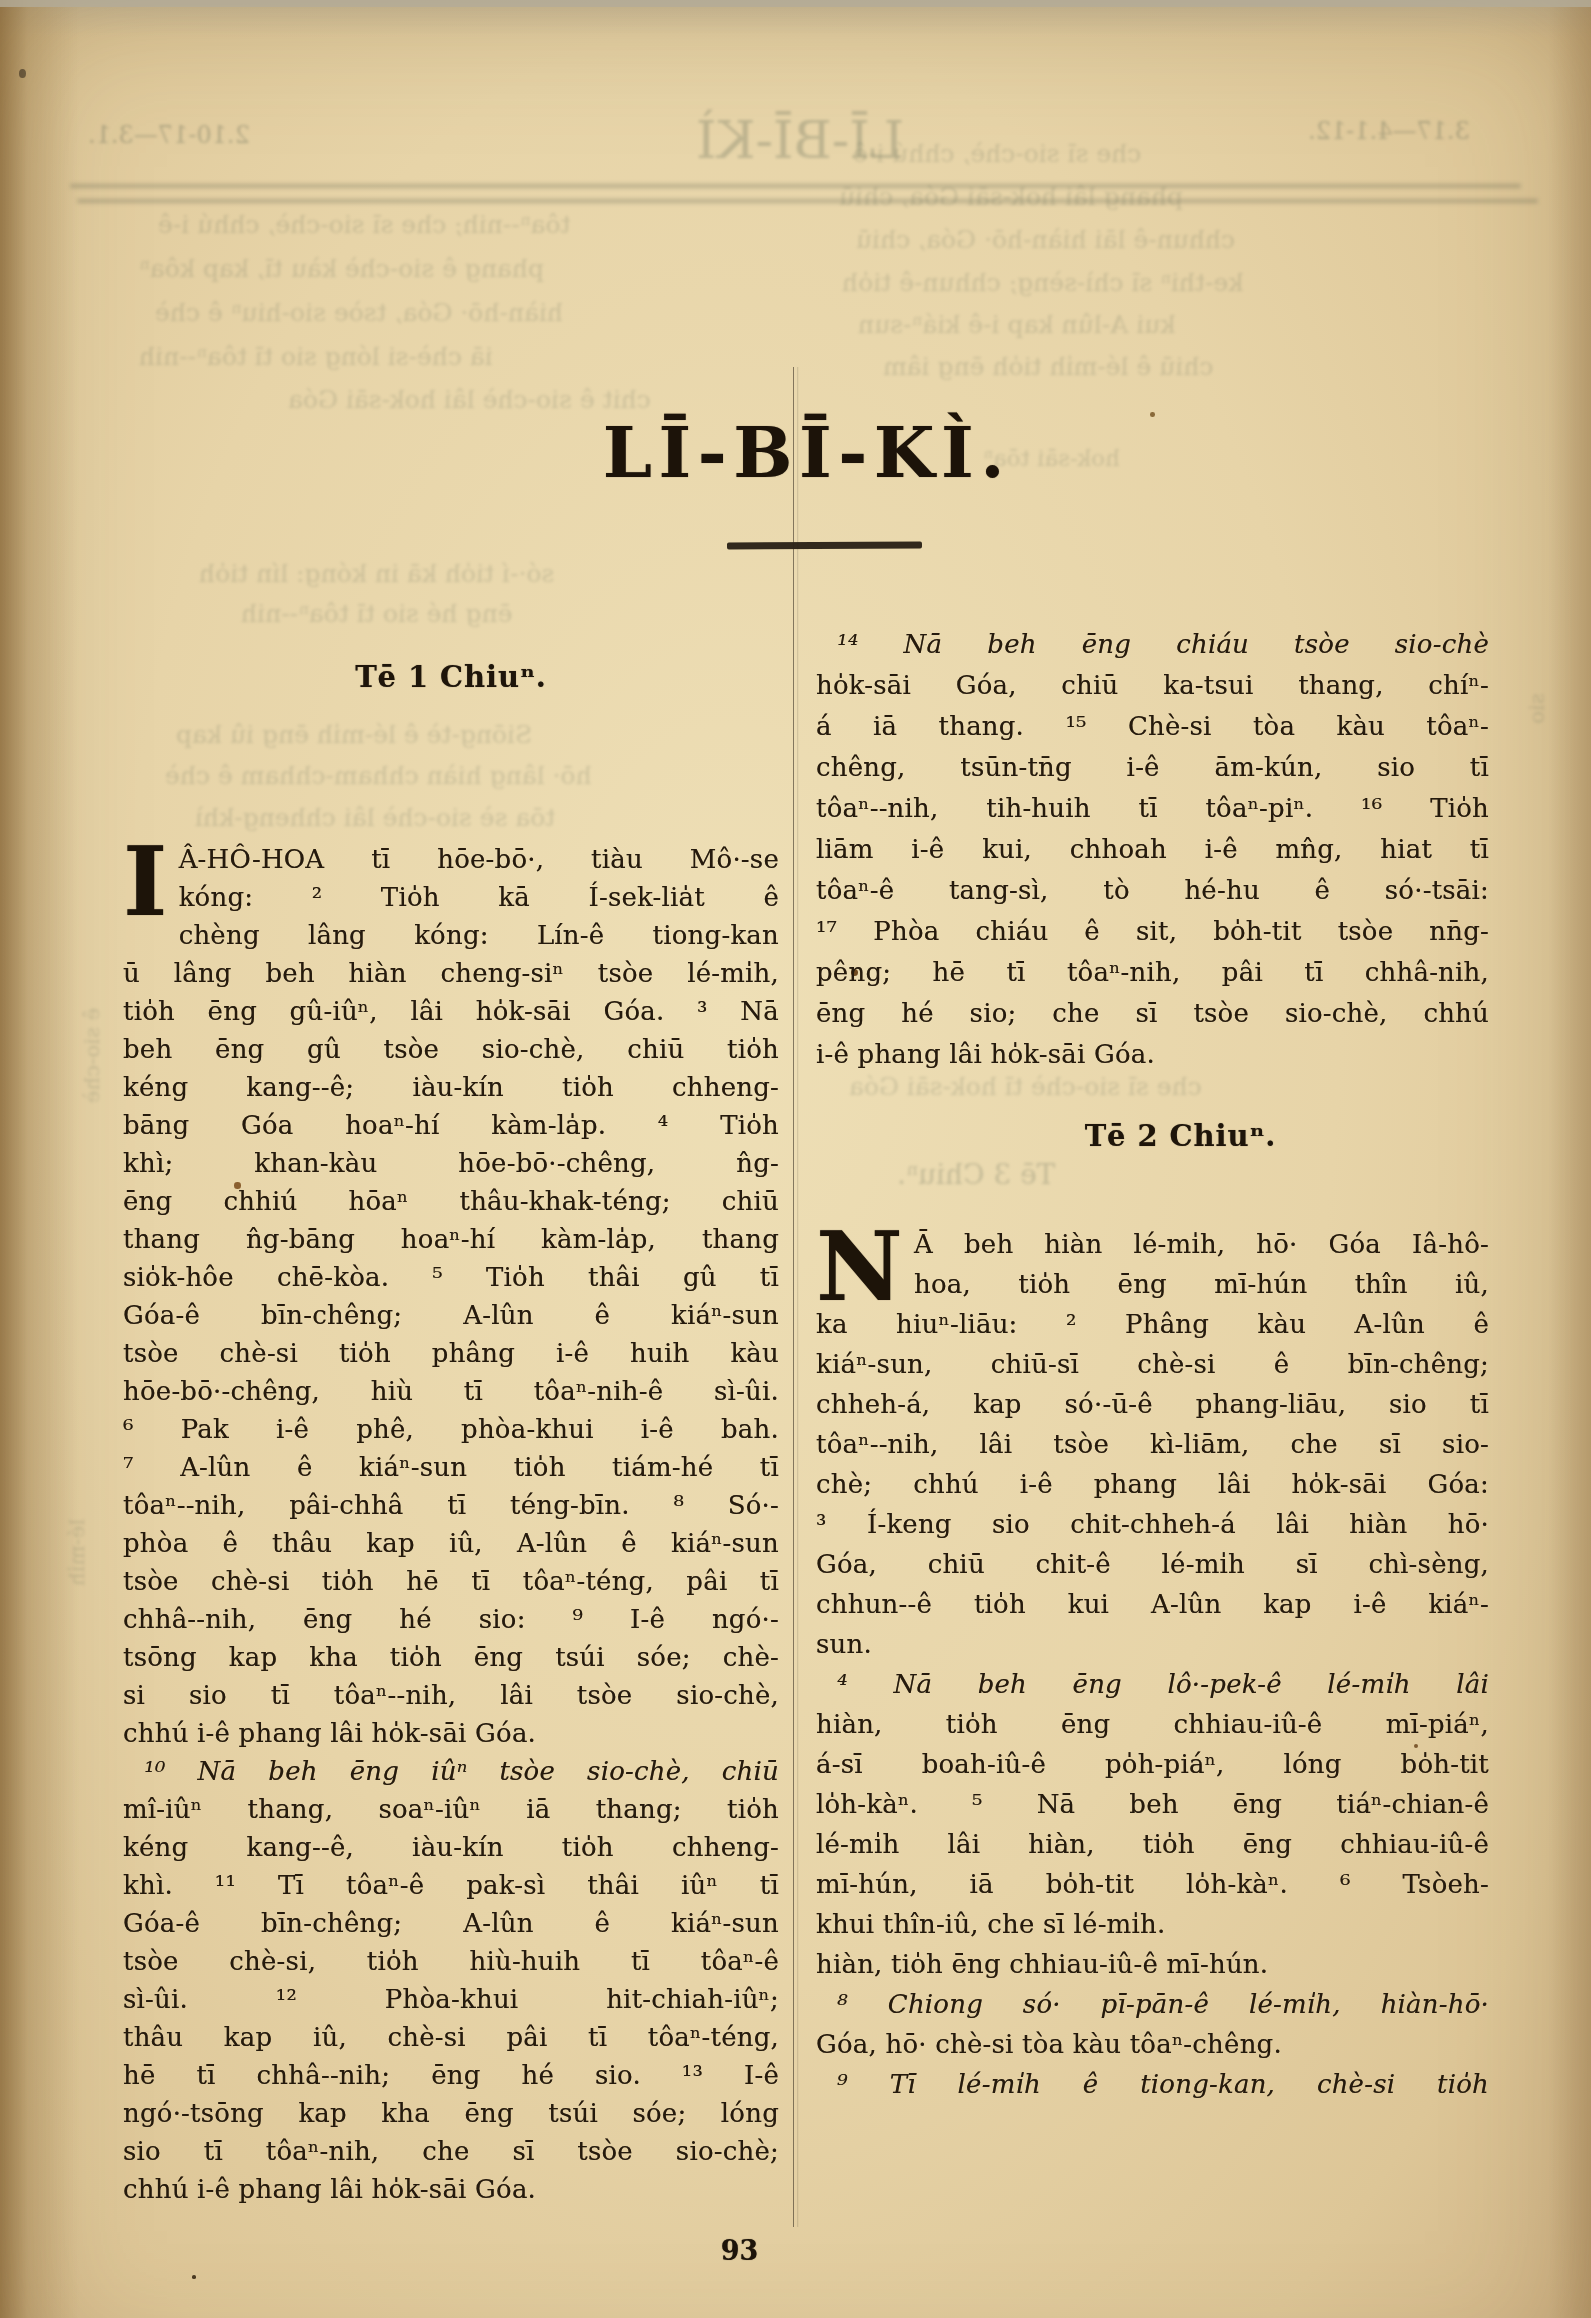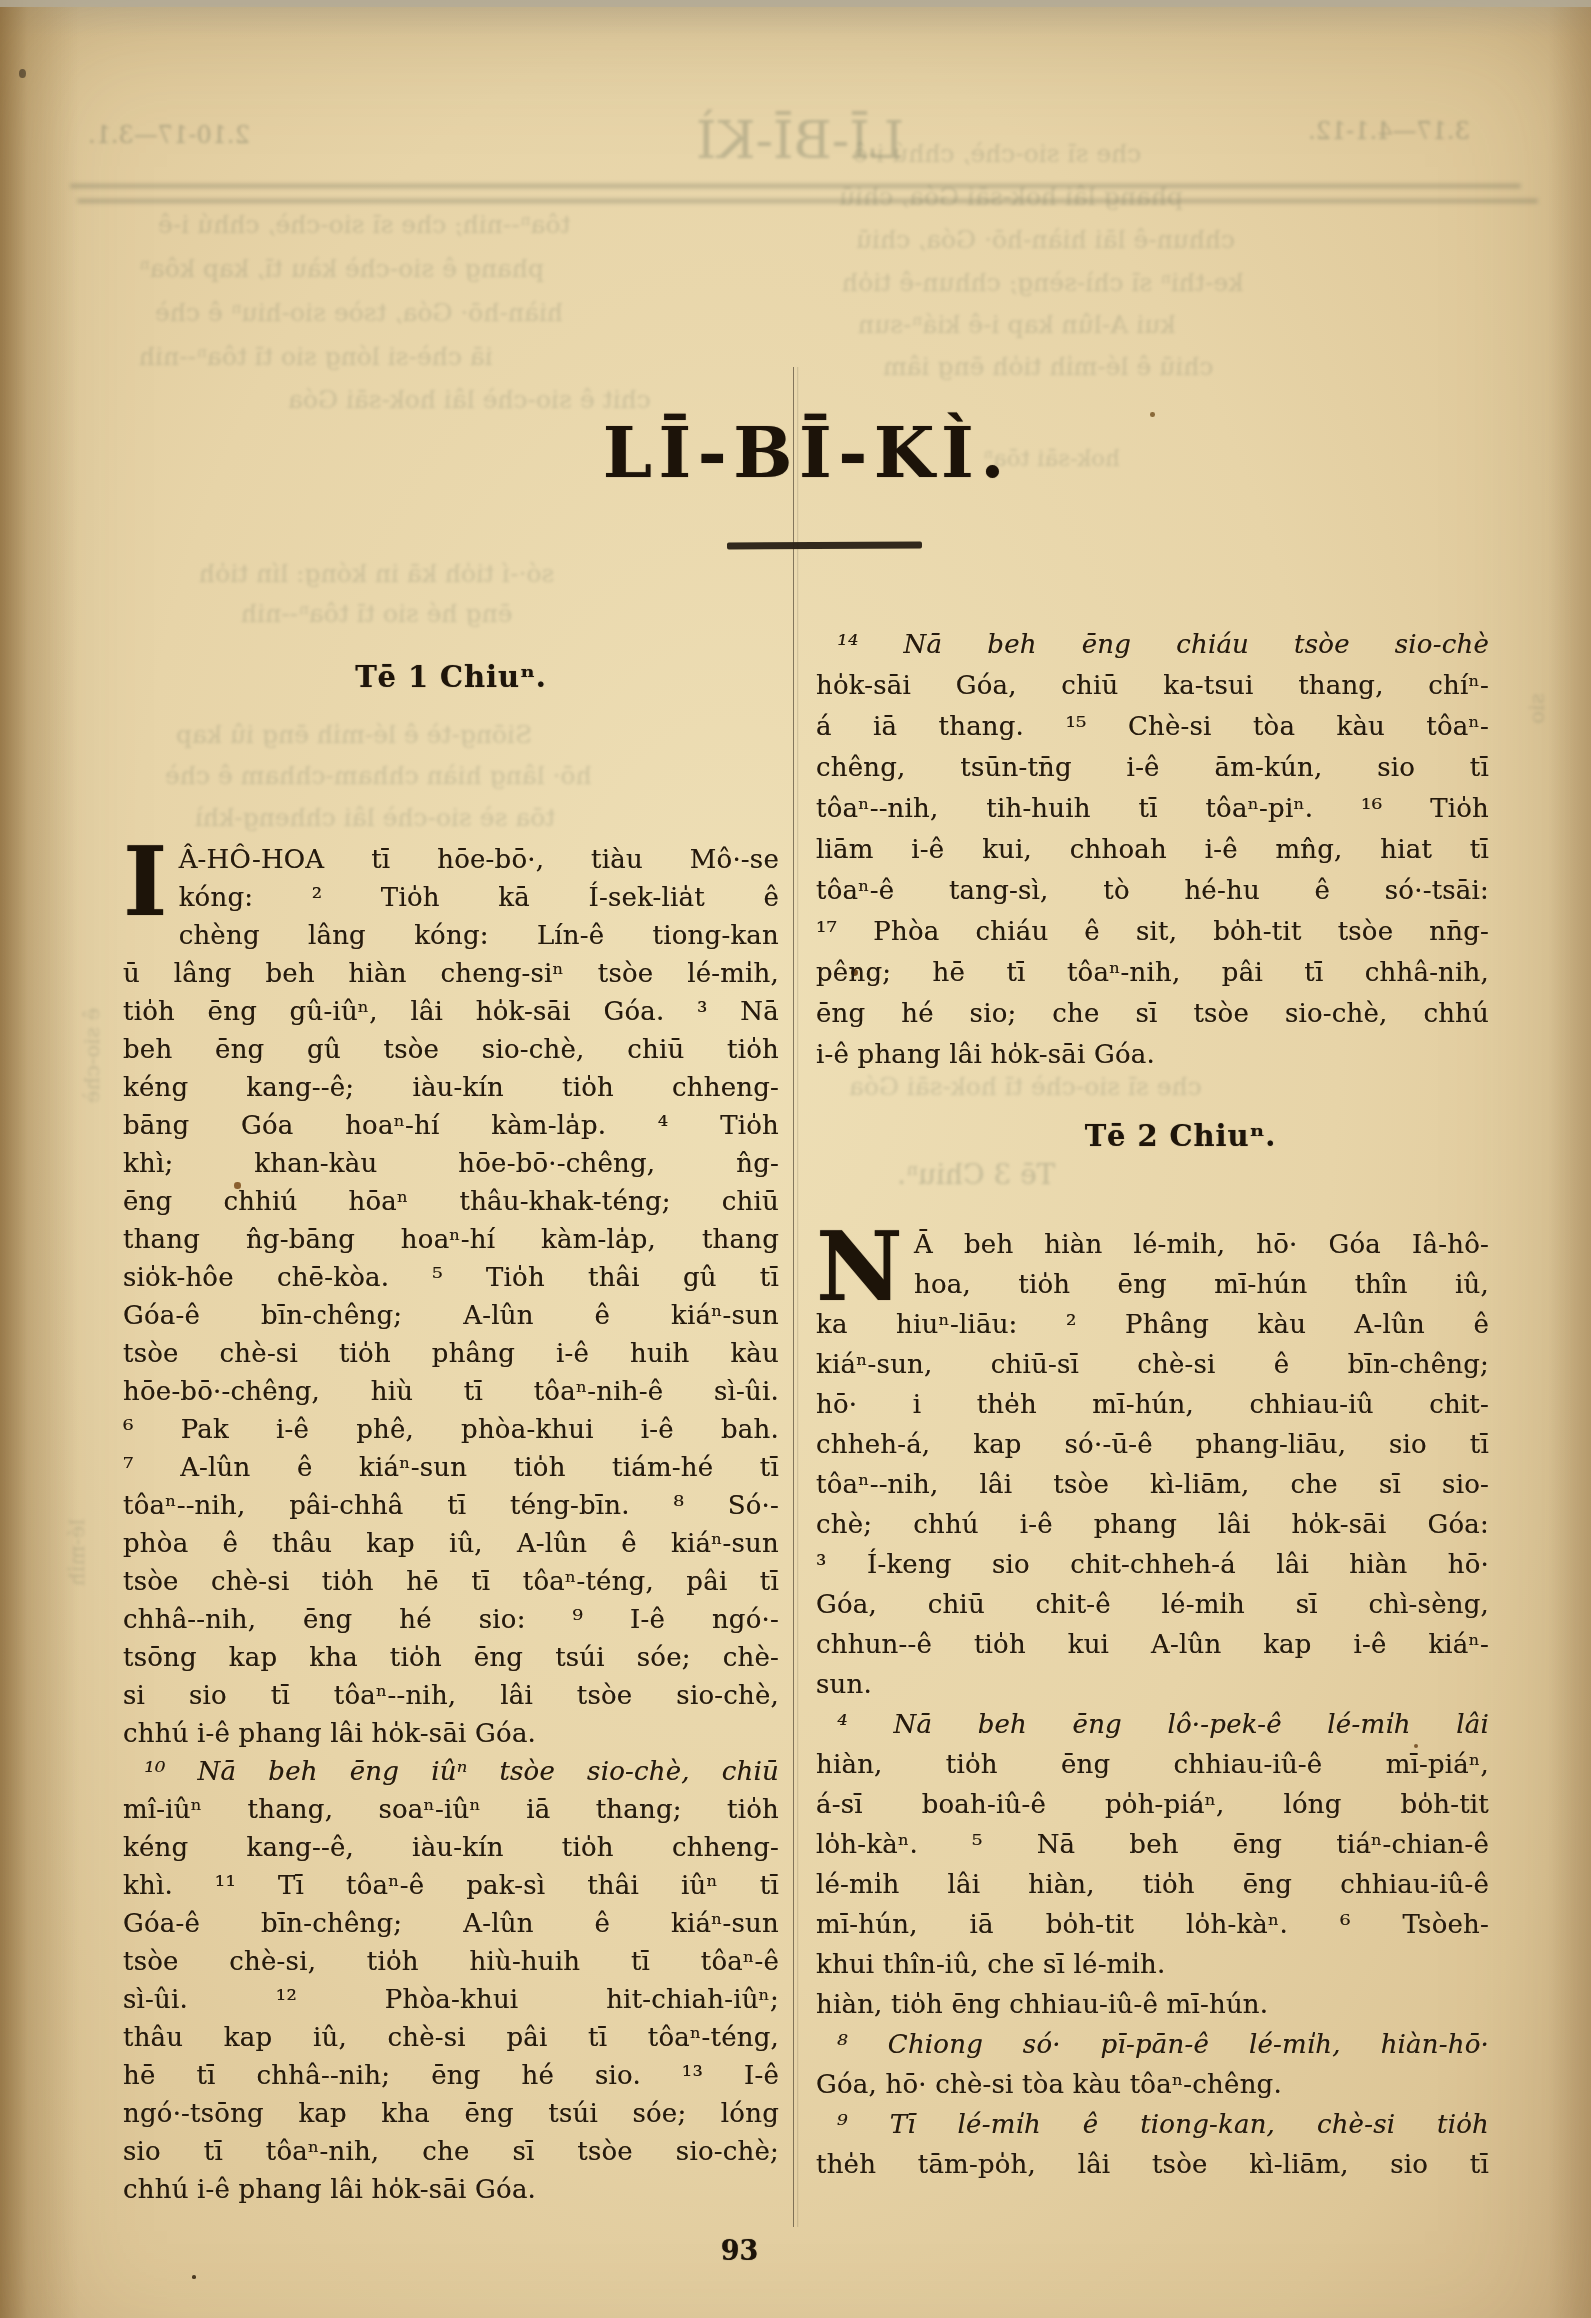--- a/index.html
+++ b/index.html
@@ -168,36 +168,34 @@
     <div class="line">ēng hé sio; che sī tsòe sio-chè, chhú</div>
     <div class="line end">i-ê phang lâi ho̍k-sāi Góa.</div>
   </div>
 
 <div class="col" id="rc2-col">
   <span class="dropcap">N</span>
 <div class="line">Ā beh hiàn lé-mi̍h, hō· Góa Iâ-hô-</div>
     <div class="line">hoa, tio̍h ēng mī-hún thîn iû,</div>
     <div class="line">ka hiuⁿ-liāu: ² Phâng kàu A-lûn ê</div>
     <div class="line">kiáⁿ-sun, chiū-sī chè-si ê bīn-chêng;</div>
-    <div class="line">hō· i the̍h mī-hún, chhiau-iû chit-</div>
     <div class="line">chheh-á, kap só·-ū-ê phang-liāu, sio tī</div>
     <div class="line">tôaⁿ--nih, lâi tsòe kì-liām, che sī sio-</div>
     <div class="line">chè; chhú i-ê phang lâi ho̍k-sāi Góa:</div>
     <div class="line">³ Í-keng sio chit-chheh-á lâi hiàn hō·</div>
     <div class="line">Góa, chiū chit-ê lé-mi̍h sī chì-sèng,</div>
     <div class="line">chhun--ê tio̍h kui A-lûn kap i-ê kiáⁿ-</div>
     <div class="line end">sun.</div>
     <div class="line ind">⁴ Nā beh ēng lô·-pek-ê lé-mi̍h lâi</div>
     <div class="line">hiàn, tio̍h ēng chhiau-iû-ê mī-piáⁿ,</div>
     <div class="line">á-sī boah-iû-ê po̍h-piáⁿ, lóng bo̍h-tit</div>
     <div class="line">lo̍h-kàⁿ. ⁵ Nā beh ēng tiáⁿ-chian-ê</div>
     <div class="line">lé-mi̍h lâi hiàn, tio̍h ēng chhiau-iû-ê</div>
     <div class="line">mī-hún, iā bo̍h-tit lo̍h-kàⁿ. ⁶ Tsòeh-</div>
     <div class="line end">khui thîn-iû, che sī lé-mi̍h.</div>
     <div class="line end">hiàn, tio̍h ēng chhiau-iû-ê mī-hún.</div>
     <div class="line ind">⁸ Chiong só· pī-pān-ê lé-mi̍h, hiàn-hō·</div>
     <div class="line end">Góa, hō· chè-si tòa kàu tôaⁿ-chêng.</div>
     <div class="line ind">⁹ Tī lé-mi̍h ê tiong-kan, chè-si tio̍h</div>
-    <div class="line">the̍h tām-po̍h, lâi tsòe kì-liām, sio tī</div>
   </div>
 
 <div class="page-number">93</div>
 
 
 </body></html>

